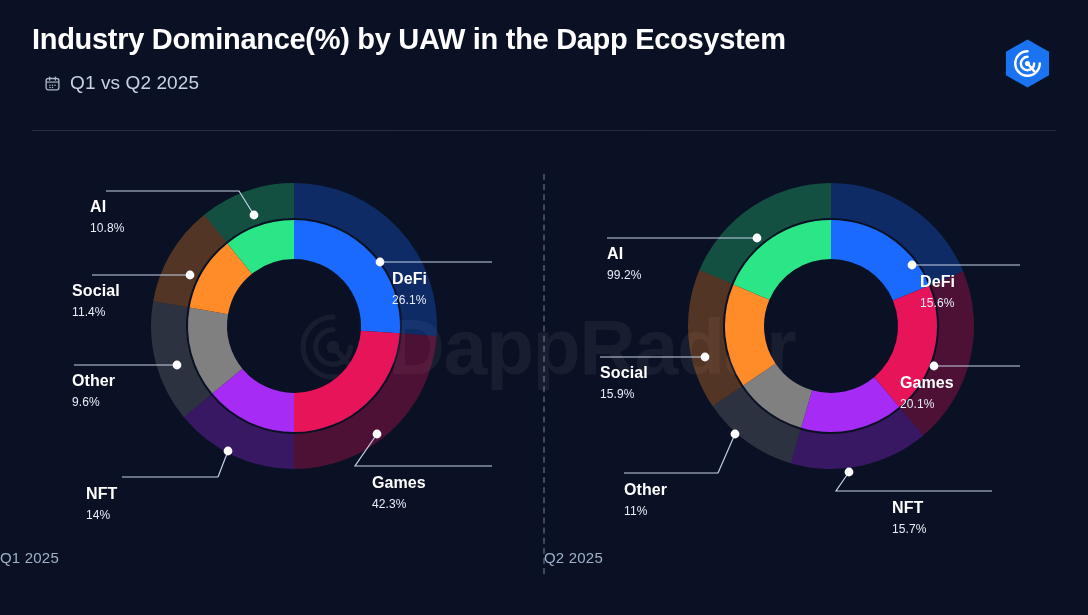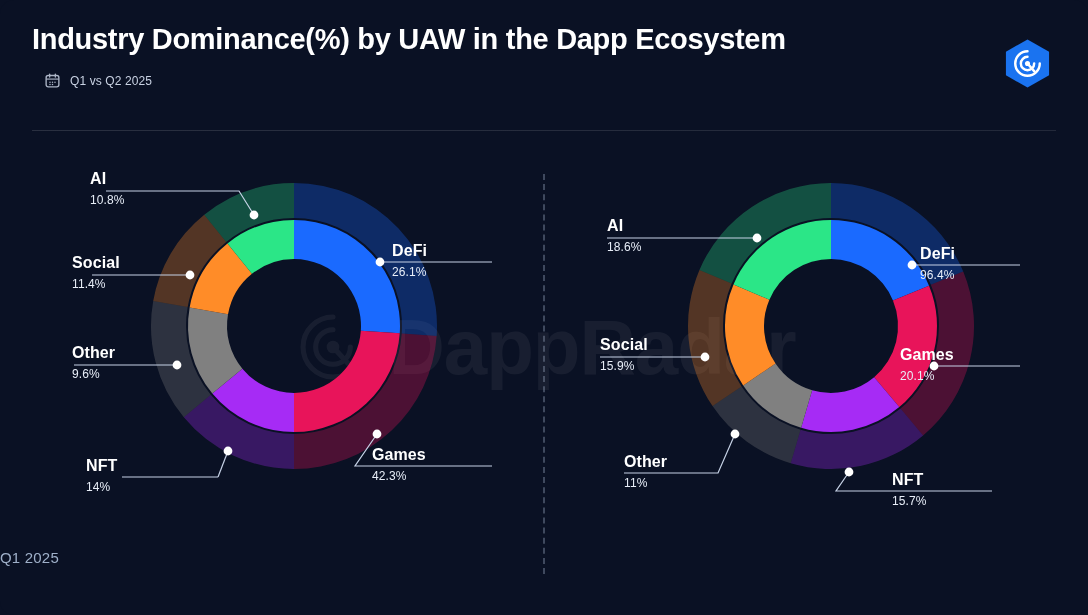--- a/index.html
+++ b/index.html
@@ -21,21 +21,21 @@
   .title{
     position:absolute;left:32px;top:23px;
     font-size:29px;font-weight:bold;letter-spacing:-0.3px;
     color:#ffffff;white-space:nowrap;
   }
   .subtitle-row{
     position:absolute;left:44px;top:72px;
     display:flex;align-items:center;gap:9px;
   }
   .cal-icon{width:17px;height:17px;display:block;opacity:.85;}
-  .subtitle{font-size:12px;color:#c9d2e3;letter-spacing:.1px;white-space:nowrap;}
+  .subtitle{font-size:19px;color:#c9d2e3;letter-spacing:.1px;white-space:nowrap;}
   .logo{
     position:absolute;left:1002px;top:38px;
     width:51px;height:51px;
   }
   .divider{
     position:absolute;left:32px;top:130px;width:1024px;height:1px;
     background:linear-gradient(to right,rgba(255,255,255,.13),rgba(255,255,255,.10));
   }
   
   .watermark{
@@ -55,21 +55,21 @@
   .panel.left{left:0;}
   .panel.right{left:544px;}
   .donut{position:absolute;width:290px;height:290px;}
   .panel.left .donut{left:149px;top:50px;}
   .panel.right .donut{left:142px;top:50px;}
   .caption{
     position:absolute;top:418px;width:544px;text-align:left;
     font-size:15px;color:#9fb0c9;letter-spacing:.2px;
   }
   
-  .lbl{position:absolute;white-space:nowrap;}
+  .lbl{position:absolute;white-space:nowrap;margin-top:28px;}
   .lbl .name{
     font-size:16px;font-weight:bold;color:#ffffff;
     line-height:20px;letter-spacing:.1px;
   }
   .lbl .val{
     font-size:12px;color:#e8eef8;
     line-height:22px;letter-spacing:.1px;
   }
   .lbl.r{text-align:left;}
   .lbl.l{text-align:left;}
@@ -186,20 +186,21 @@
             <path d="M 26.553694259477695 225.12161166890436 A 143 143 0 0 1 13.472276586852047 88.87996815971633
      L 45.664376722937206 102.61564028845709 A 108 108 0 0 0 55.54404881135379 205.511426994697 Z" fill="#ff8c28" opacity="0.3"></path>
             <path d="M 57.20064050003242 204.3908450133137 A 106 106 0 0 1 47.50392530214208 103.40053583867085
      L 83.37512259663697 118.70599906783912 A 67 67 0 0 0 89.50417842926578 182.5394963763398 Z" fill="#ff8c28" opacity="1"></path>
             <path d="M 13.472276586852047 88.87996815971633 A 143 143 0 0 1 144.99999999999997 2
      L 144.99999999999997 37 A 108 108 0 0 0 45.664376722937206 102.61564028845709 Z" fill="#2be687" opacity="0.3"></path>
             <path d="M 47.50392530214208 103.40053583867085 A 106 106 0 0 1 144.99999999999997 39
      L 145 78 A 67 67 0 0 0 83.37512259663697 118.70599906783912 Z" fill="#2be687" opacity="1"></path>
           </svg>
       </div>
+      <div class="caption">Q2 2025</div>
     </div>
 
     <svg class="leaders">
       <g stroke="#c6d2e6" stroke-width="1.2" fill="none">
 
         <path d="M106 60 L239 60 L254 84"></path>
 
         <path d="M92 144 L190 144"></path>
 
         <path d="M74 234 L177 234"></path>
@@ -261,37 +262,37 @@
       <div class="name">DeFi</div>
       <div class="val">26.1%</div>
     </div>
     <div class="lbl r" style="left:372px;width:120px;top:314px;">
       <div class="name">Games</div>
       <div class="val">42.3%</div>
     </div>
 
     <div class="lbl l" style="left:607px;top:85px;">
       <div class="name">AI</div>
-      <div class="val">18.6%</div>
+      <div class="val">99.2%</div>
     </div>
     <div class="lbl l" style="left:600px;top:204px;">
       <div class="name">Social</div>
       <div class="val">15.9%</div>
     </div>
     <div class="lbl l" style="left:624px;top:321px;">
       <div class="name">Other</div>
       <div class="val">11%</div>
     </div>
     <div class="lbl r" style="left:892px;width:128px;top:339px;">
       <div class="name">NFT</div>
       <div class="val">15.7%</div>
     </div>
     <div class="lbl r" style="left:920px;width:100px;top:113px;">
       <div class="name">DeFi</div>
-      <div class="val">96.4%</div>
+      <div class="val">15.6%</div>
     </div>
     <div class="lbl r" style="left:900px;width:120px;top:214px;">
       <div class="name">Games</div>
       <div class="val">20.1%</div>
     </div>
 
   </div>
 </div>
 
 </body></html>

